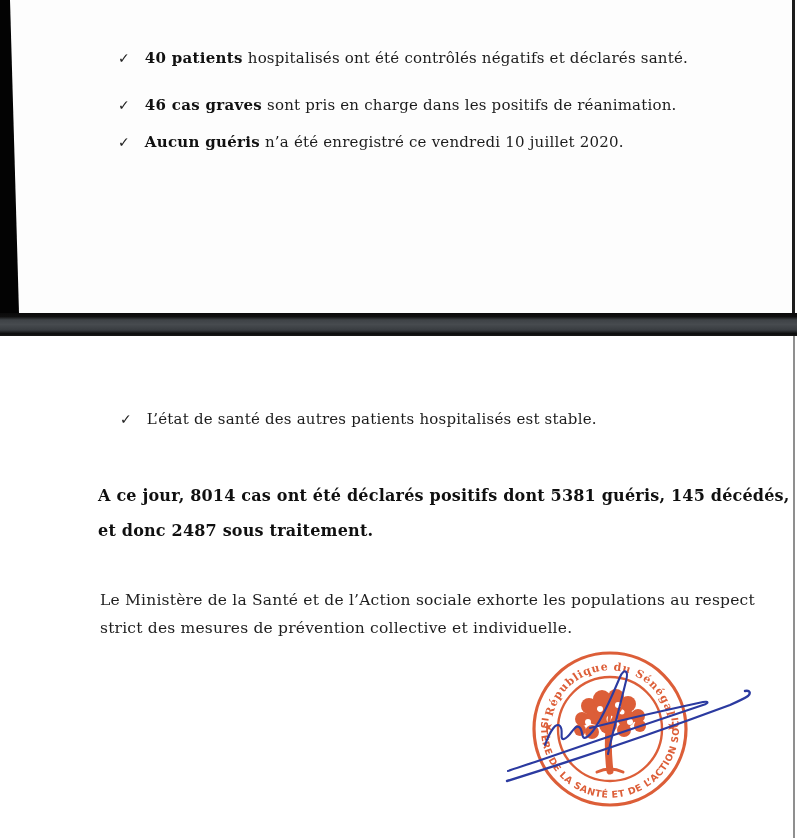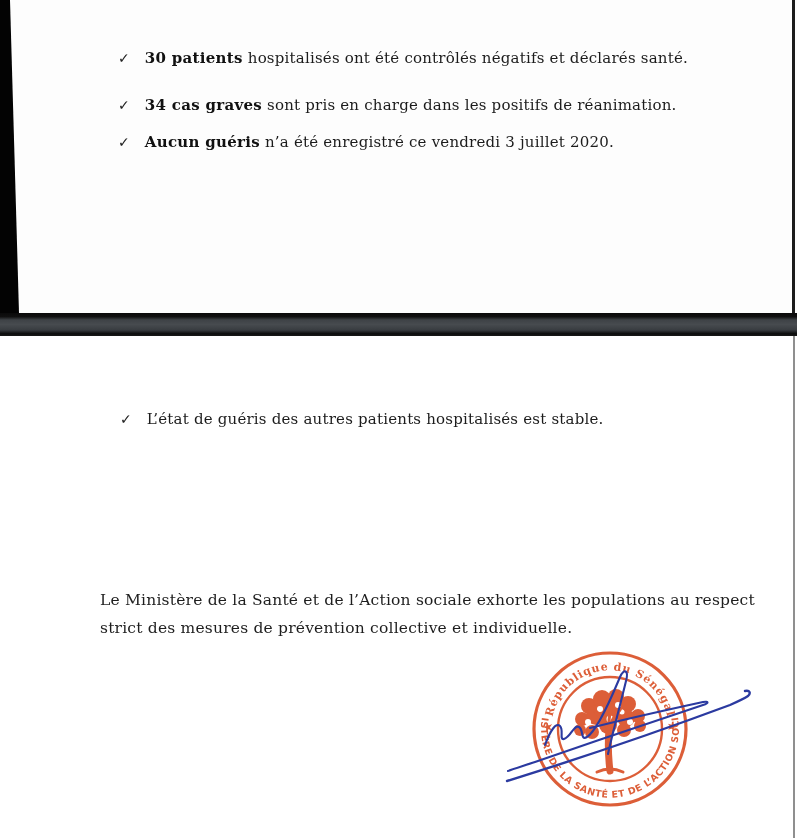--- a/index.html
+++ b/index.html
@@ -52,36 +52,38 @@
   <section class="page1">
     <div class="left-wedge"></div>
   </section>
   <div class="edge-right-1"></div>
   <div class="separator"></div>
   <section class="page2"></section>
   <div class="edge-right-2"></div>
 
   <div class="line bullet b1">
     <span class="check">✓</span>
-    <span class="btxt"><b>30 patients</b><span> hospitalisés ont été contrôlés négatifs et déclarés santé.</span></span>
+    <span class="btxt"><b>40 patients</b><span> hospitalisés ont été contrôlés négatifs et déclarés santé.</span></span>
   </div>
   <div class="line bullet b2">
     <span class="check">✓</span>
-    <span class="btxt"><b>34 cas graves</b><span> sont pris en charge dans les positifs de réanimation.</span></span>
+    <span class="btxt"><b>46 cas graves</b><span> sont pris en charge dans les positifs de réanimation.</span></span>
   </div>
   <div class="line bullet b3">
     <span class="check">✓</span>
-    <span class="btxt"><b>Aucun guéris</b><span> n’a été enregistré ce vendredi 3 juillet 2020.</span></span>
+    <span class="btxt"><b>Aucun guéris</b><span> n’a été enregistré ce vendredi 10 juillet 2020.</span></span>
   </div>
 
   <div class="line bullet b4">
     <span class="check">✓</span>
-    <span class="btxt"><b></b><span>L’état de guéris des autres patients hospitalisés est stable.</span></span>
+    <span class="btxt"><b></b><span>L’état de santé des autres patients hospitalisés est stable.</span></span>
   </div>
 
+  <div class="line sum sum1">A ce jour, 8014 cas ont été déclarés positifs dont 5381 guéris, 145 décédés,</div>
+  <div class="line sum sum2">et donc 2487 sous traitement.</div>
 
   <div class="line ex ex1">Le Ministère de la Santé et de l’Action sociale exhorte les populations au respect</div>
   <div class="line ex ex2">strict des mesures de prévention collective et individuelle.</div>
 
   <svg class="stamp-svg" viewBox="-85 -85 170 170">
     <defs>
       <path id="arcTop" d="M -57 14 A 58.7 58.7 0 1 1 57 14" fill="none"></path>
       <path id="arcBottom" d="M -68 -12 A 69 69 0 1 0 68 -12" fill="none"></path>
     </defs>
     <circle cx="0" cy="0" r="76" fill="none" stroke="#da5128" stroke-width="3.2"></circle>

